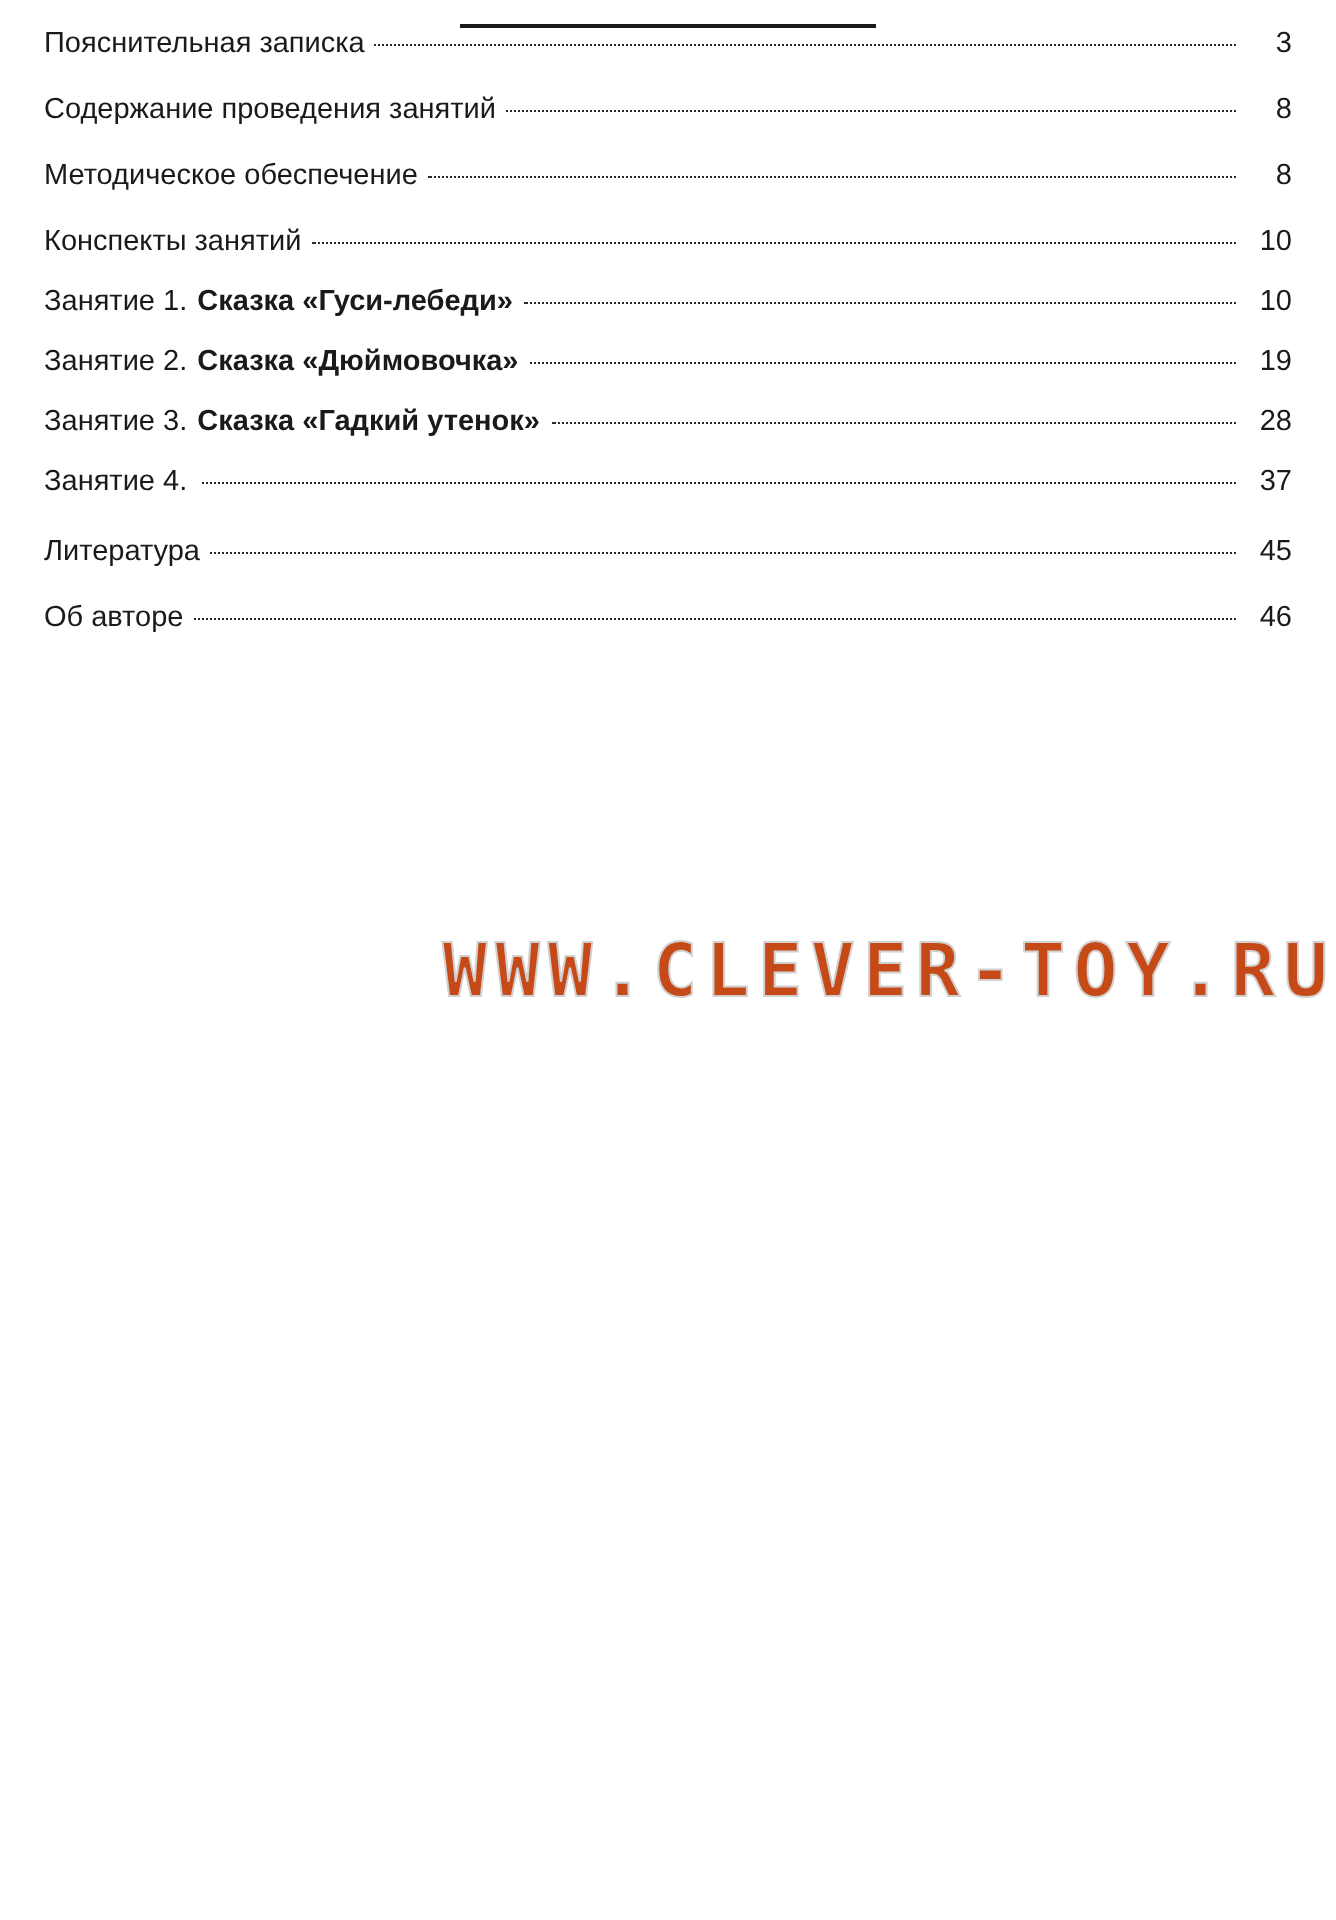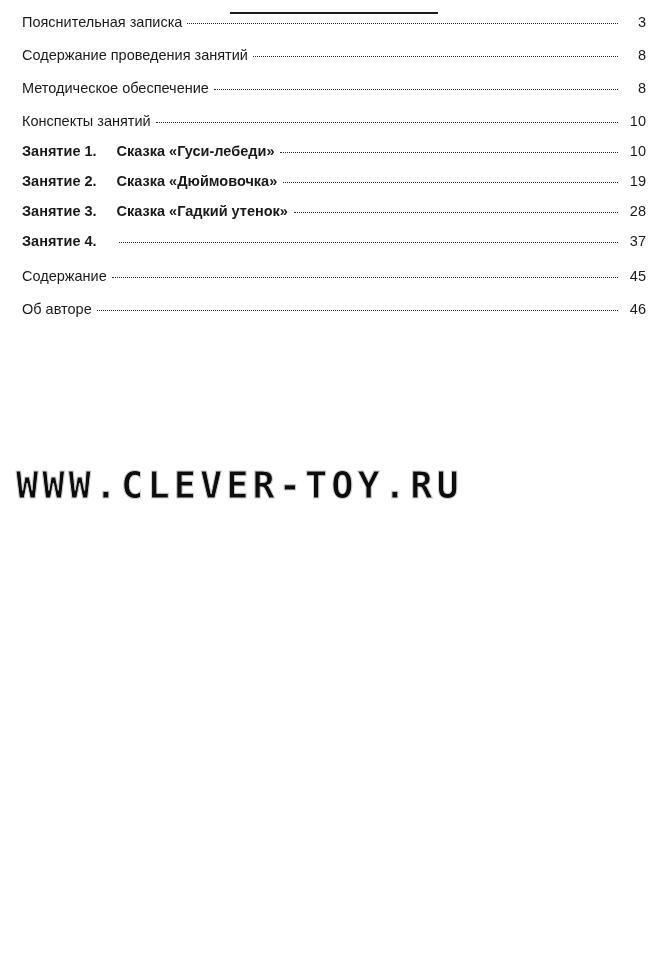--- a/index.html
+++ b/index.html
@@ -44,22 +44,21 @@
     font-size: 14.5px;
     color: #1a1a1a;
     white-space: nowrap;
   }
   .toc-row .label {
     flex: 0 0 auto;
     padding-right: 3px;
   }
   .toc-row .num-label {
     flex: 0 0 auto;
-    padding-right: 20px;
-    font-weight: bold;
+    padding-right: 5px;
   }
   .toc-row .bold-label {
     flex: 0 0 auto;
     font-weight: bold;
     padding-right: 4px;
   }
   .toc-row .leader {
     flex: 1 1 auto;
     overflow: hidden;
     height: 1px;
@@ -76,26 +75,26 @@
   }
   .gap-sm { height: 14px; }
   .gap-md { height: 17px; }
   .gap-lg { height: 19px; }
 
   .watermark {
     position: absolute;
     left: 16px;
     right: 0;
     top: 452px;
-    text-align: left;
+    text-align: right;
     font-family: "DejaVu Sans Mono", monospace;
     font-size: 37px;
     font-weight: bold;
     letter-spacing: 4px;
-    color: #000000;
+    color: #c2410c;
     -webkit-text-stroke: 1px #cfcfcf;
     opacity: 0.95;
     pointer-events: none;
     user-select: none;
   }
 </style>
 </head>
 <body>
 
 <div class="page">
@@ -165,21 +164,21 @@
 
     <div class="toc-row">
       <span class="num-label">Занятие 4.</span>
       <span class="leader"></span>
       <span class="page-num">37</span>
     </div>
 
     <div class="gap-lg"></div>
 
     <div class="toc-row">
-      <span class="label">Содержание</span>
+      <span class="label">Литература</span>
       <span class="leader"></span>
       <span class="page-num">45</span>
     </div>
 
     <div class="gap-md"></div>
 
     <div class="toc-row">
       <span class="label">Об авторе</span>
       <span class="leader"></span>
       <span class="page-num">46</span>

